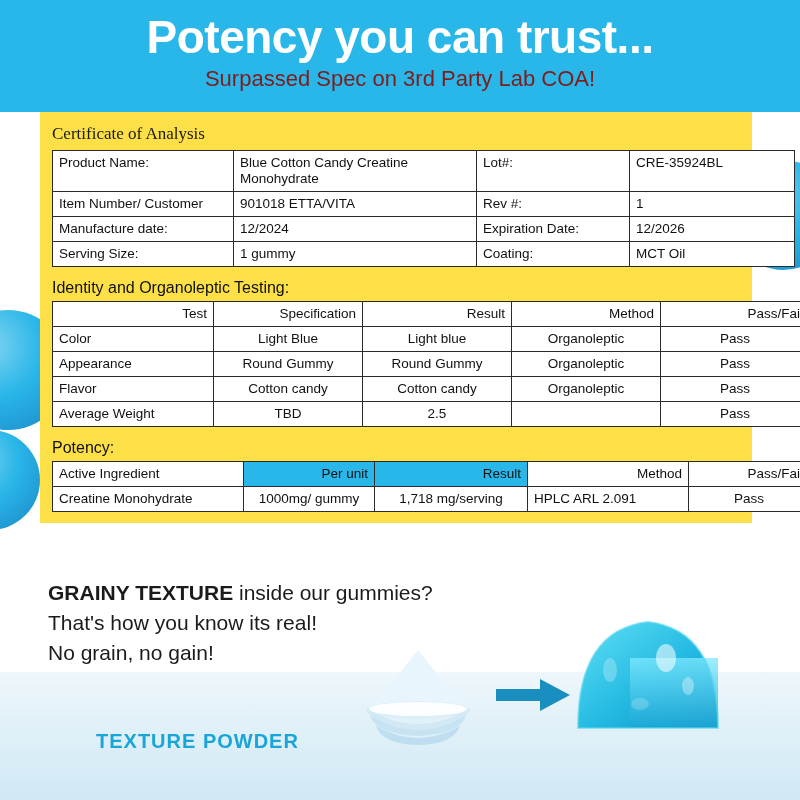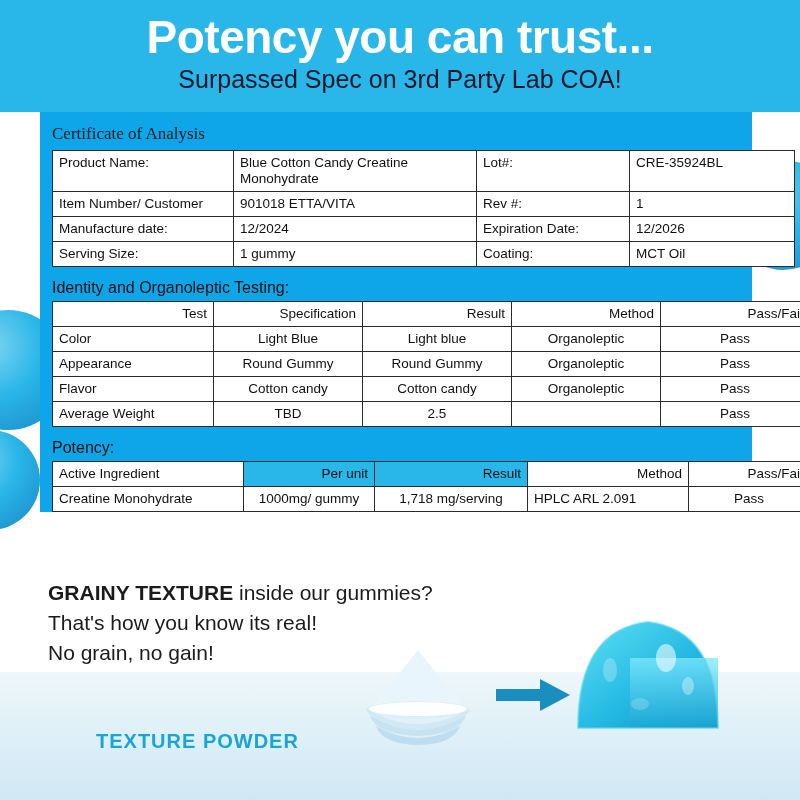--- a/index.html
+++ b/index.html
@@ -36,24 +36,24 @@
     padding-top: 12px;
     font-size: 46px;
     line-height: 50px;
     font-weight: bold;
     color: #ffffff;
     letter-spacing: -0.5px;
   }
   .header-sub {
     margin: 0;
     padding-top: 2px;
-    font-size: 25px;
+    font-size: 22px;
     line-height: 30px;
     font-weight: normal;
-    color: #0f172a;
+    color: #7f1d1d;
   }
 
   
   .deco {
     position: absolute;
     border-radius: 50%;
     background: radial-gradient(circle at 35% 30%, #7fd4f2 0%, #29b6e8 45%, #1b86c4 100%);
     z-index: 0;
   }
   .deco-right {
@@ -85,23 +85,23 @@
     background: linear-gradient(to bottom, #eef7fb 0%, #cfe8f4 100%);
     z-index: 0;
   }
 
   
   .coa-panel {
     position: absolute;
     left: 40px;
     top: 112px;
     width: 712px;
-    background: #0ea5e9;
+    background: #fde047;
     z-index: 2;
-    padding: 8px 0 0 0;
+    padding: 8px 0 11px 0;
     box-sizing: border-box;
   }
   .coa-title {
     font-size: 17px;
     color: #1b1b1b;
     padding: 4px 0 6px 12px;
     font-family: "Liberation Serif", serif;
   }
 
   table.coa {

